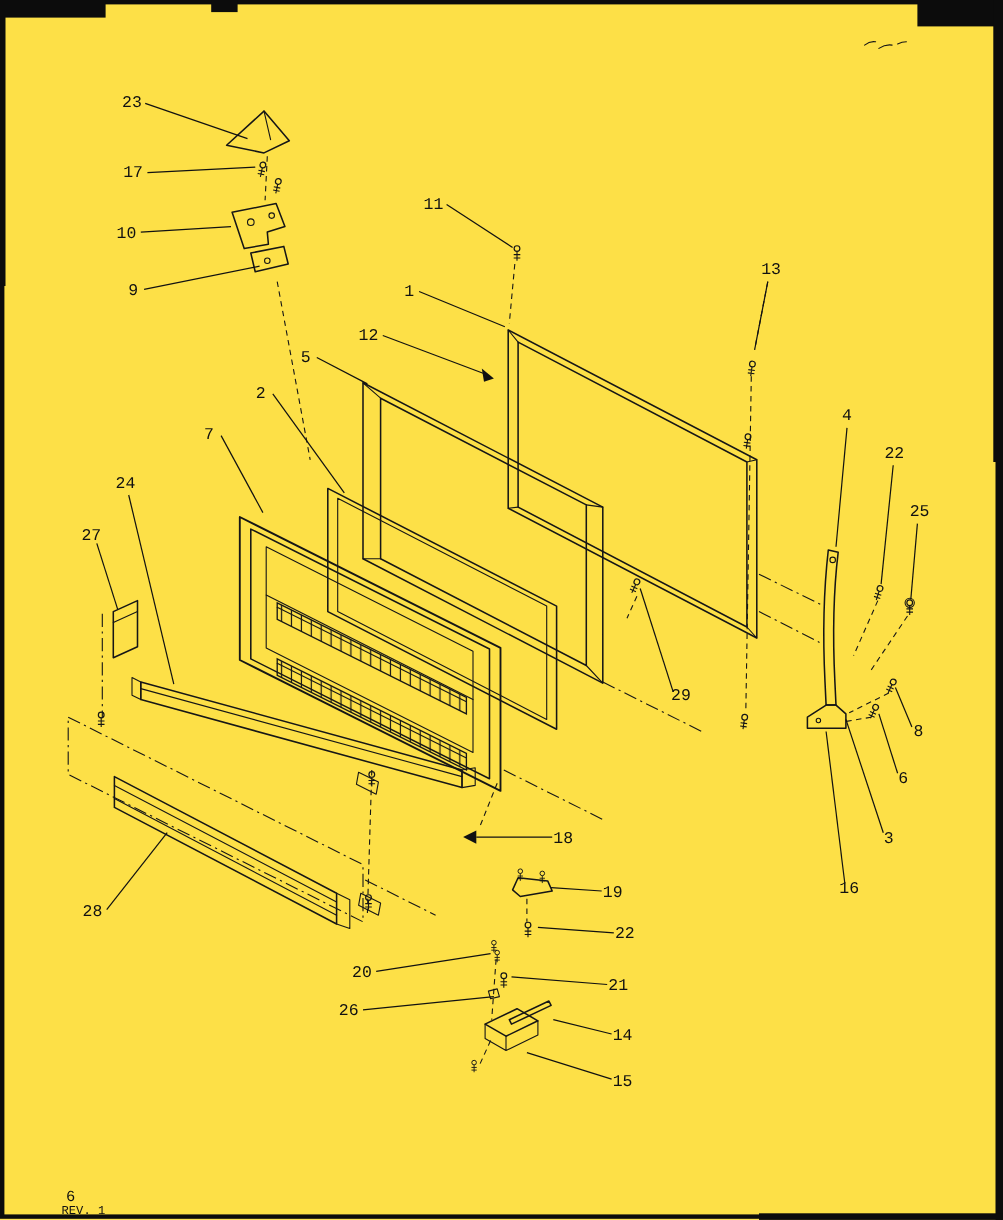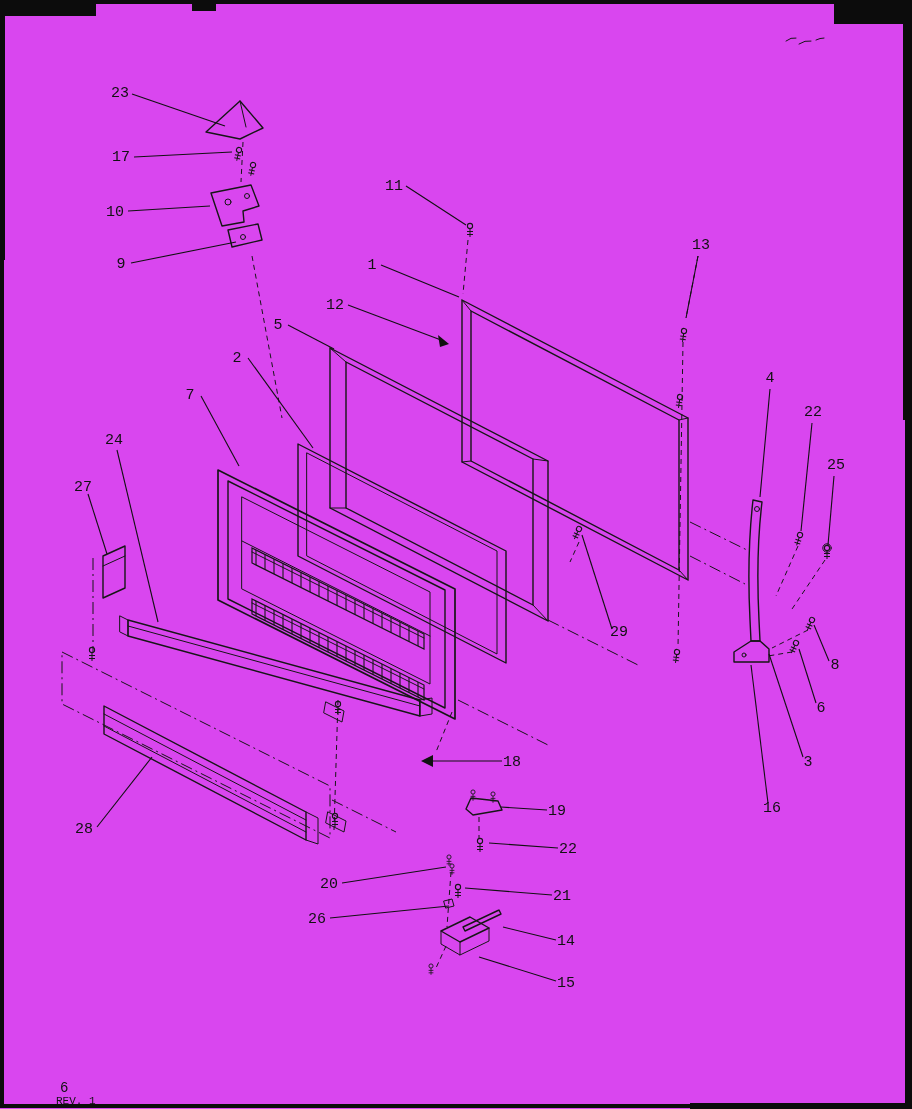--- a/index.html
+++ b/index.html
@@ -1,19 +1,19 @@
 <!DOCTYPE html>
 <html><head>
 <meta charset="utf-8">
 <style>
   html,body{margin:0;padding:0;background:#e8e8e8;}
   .page{
     position:relative;
     width:912px;height:1109px;
-    background:#d946ef;
+    background:#fde047;
     font-family:"Liberation Mono","DejaVu Sans Mono",monospace;
     overflow:hidden;
   }
   svg{display:block}
   .ln{stroke:#161616;stroke-width:1.4;fill:none;stroke-linejoin:round;stroke-linecap:round}
   .thin{stroke:#161616;stroke-width:1;fill:none;stroke-linejoin:round;stroke-linecap:round}
   .leader{stroke:#111;stroke-width:1.1;fill:none}
   .dash{stroke:#161616;stroke-width:1;fill:none;stroke-dasharray:5 4}
   .dashdot{stroke:#161616;stroke-width:1;fill:none;stroke-dasharray:12 4 2 4}
   .blob{fill:#0c0c0c;stroke:none}

